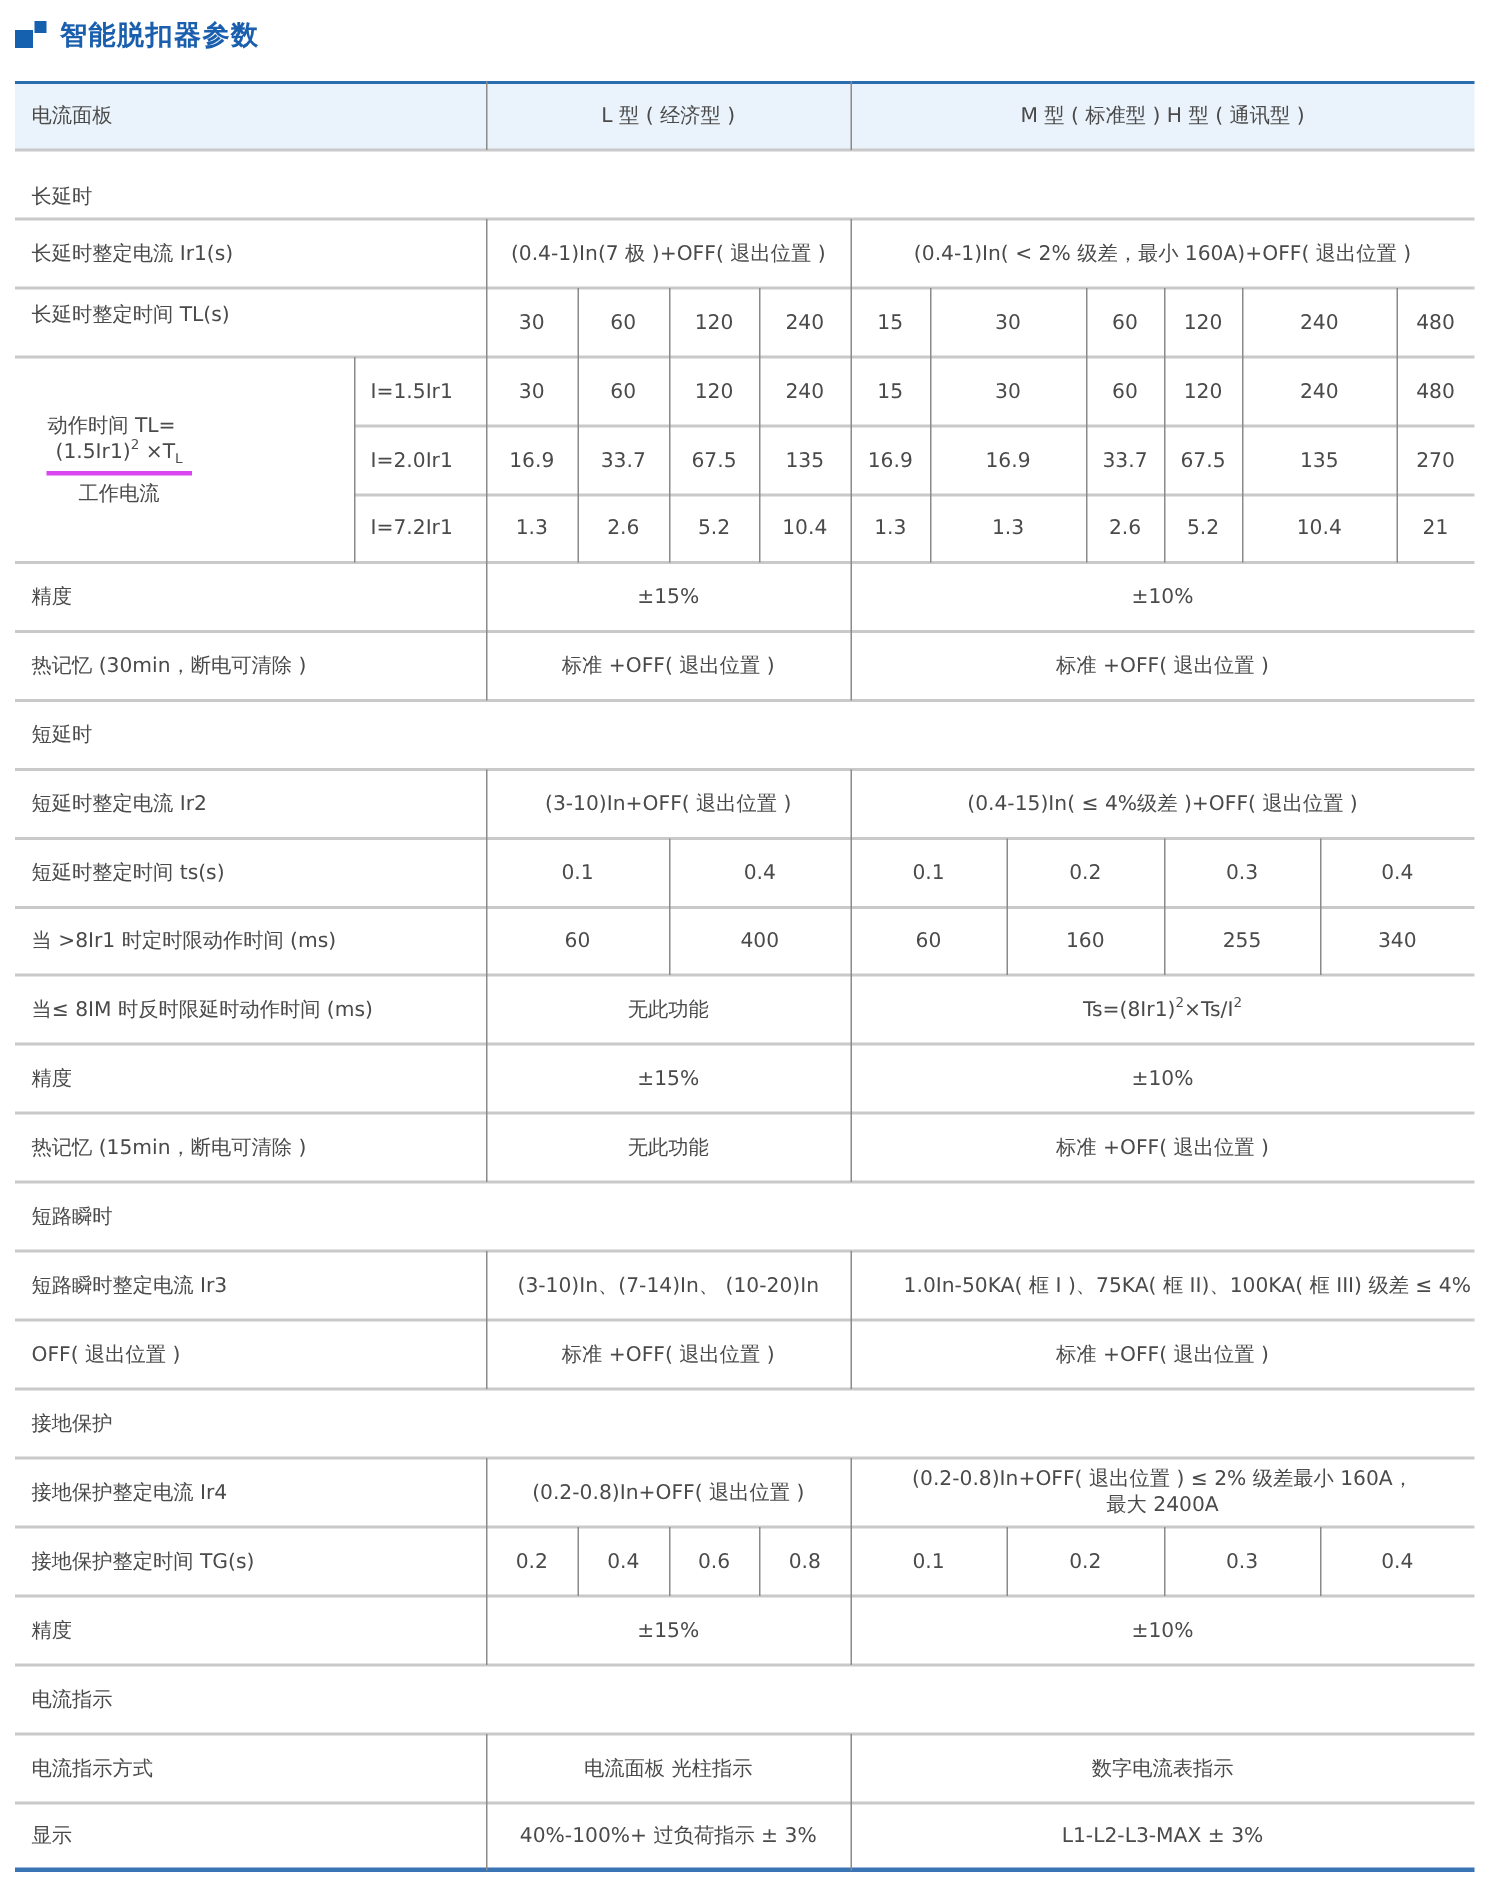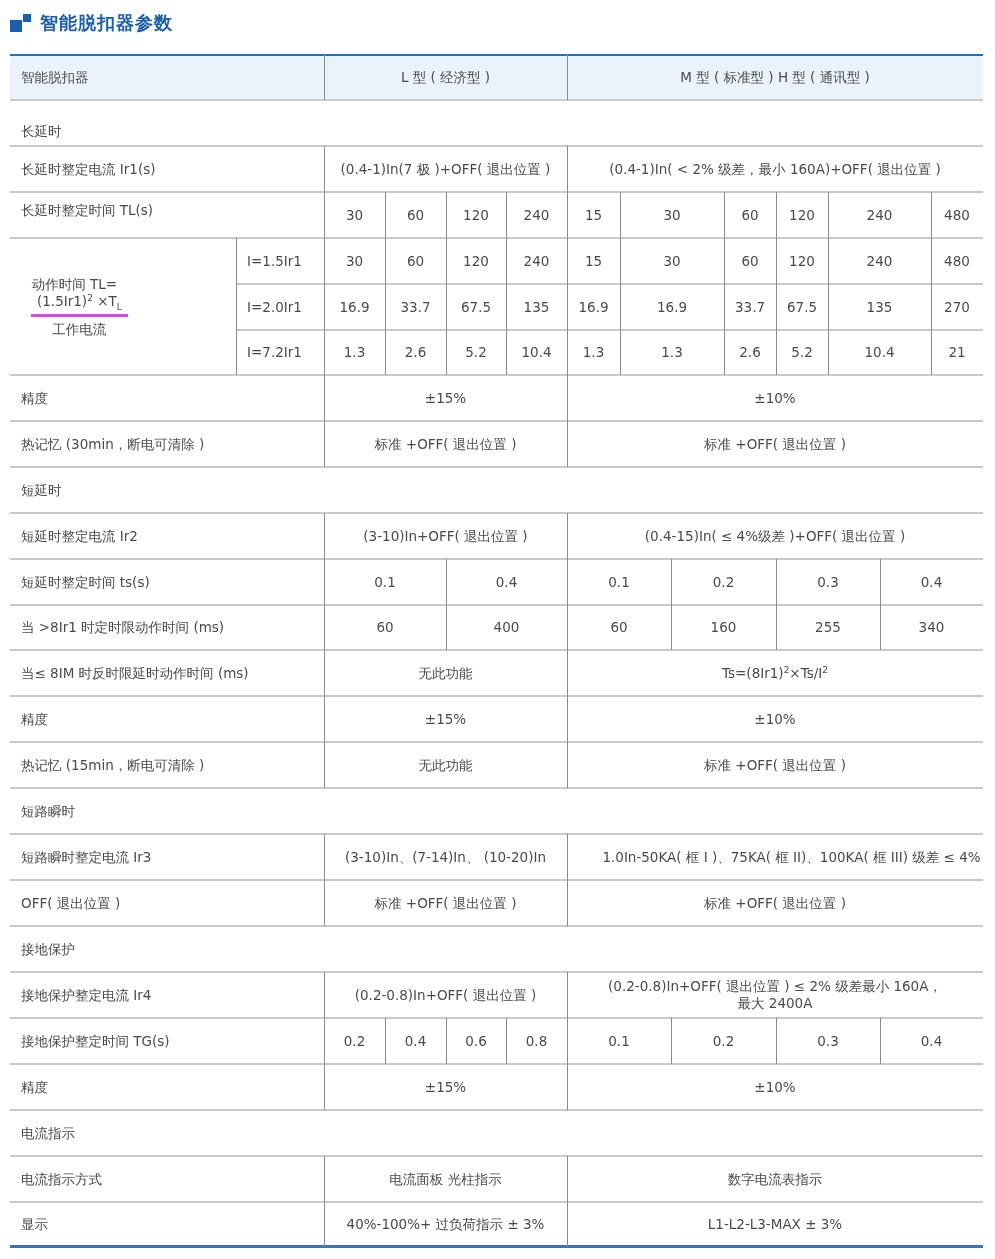--- a/index.html
+++ b/index.html
@@ -33,21 +33,21 @@
   <div class="title-icon">
     <div class="sq-big"></div>
       <div class="sq-small"></div>
   </div>
   <div class="title-text">智能脱扣器参数</div>
 </div>
 
 <div id="table">
   <div class="hdr-bg"></div>
 
-  <div class="cell left" style="left:0;top:0;width:314px;height:46px;">智能脱扣器</div>
+  <div class="cell left" style="left:0;top:0;width:314px;height:46px;">电流面板</div>
   <div class="cell" style="left:314px;top:0;width:243px;height:46px;">L 型 ( 经济型 )</div>
   <div class="cell" style="left:557px;top:0;width:416px;height:46px;">M 型 ( 标准型 ) H 型 ( 通讯型 )</div>
 
   <div class="cell left" style="left:0;top:46px;width:973px;height:62px;">长延时</div>
 
   <div class="cell left" style="left:0;top:92px;width:314px;height:46px;">长延时整定电流  Ir1(s)</div>
   <div class="cell" style="left:314px;top:92px;width:243px;height:46px;">(0.4-1)In(7 极 )+OFF( 退出位置 )</div>
   <div class="cell" style="left:557px;top:92px;width:416px;height:46px;">(0.4-1)In( &lt; 2% 级差，最小 160A)+OFF( 退出位置 )</div>
 
   <div class="cell left" style="left:0;top:138px;width:314px;height:36px;">长延时整定时间  TL(s)</div>

